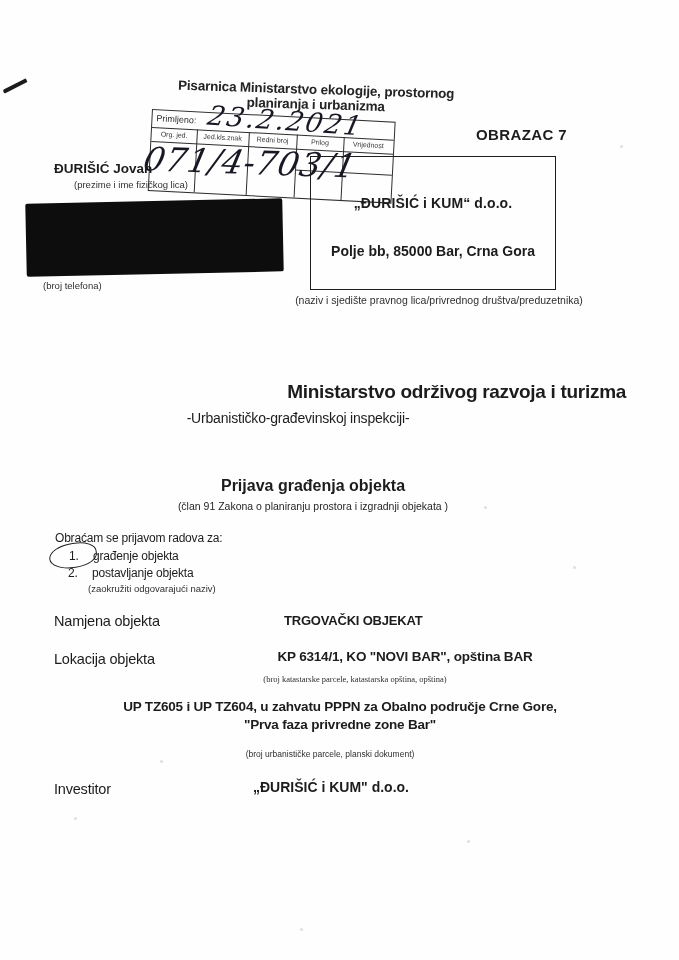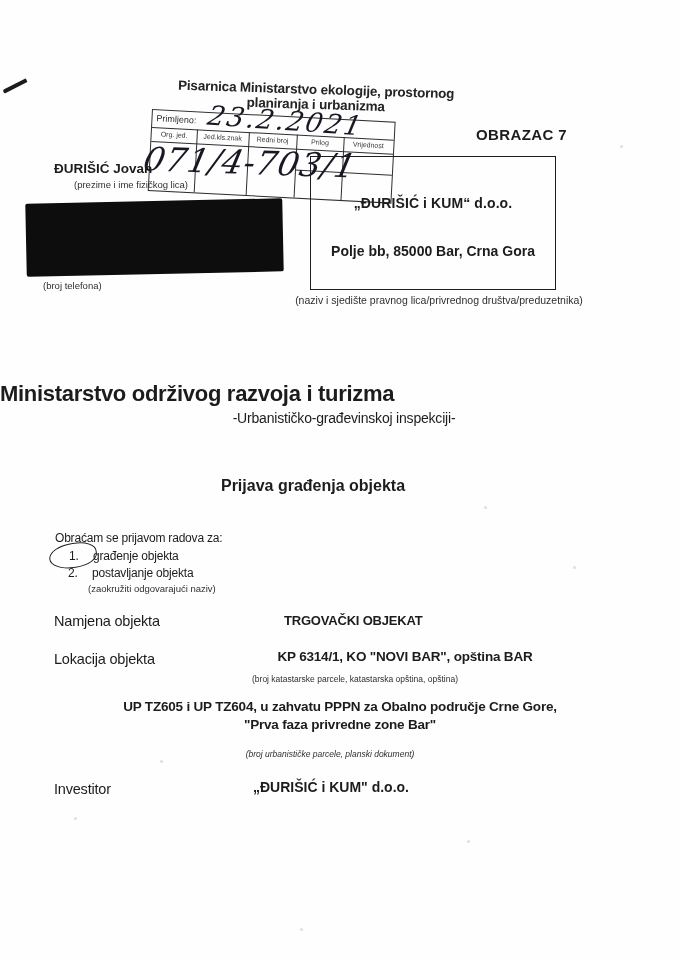--- a/index.html
+++ b/index.html
@@ -44,46 +44,46 @@
     transform:rotate(-1.2deg);border-radius:2px;}
   .phone-caption{left:43px;top:280px;}
   
   .company-box{left:310px;top:156px;width:244px;height:132px;border:1.6px solid #1d1d1d;}
   .company-name{position:absolute;left:0;top:38px;width:100%;text-align:center;
     font-size:14px;font-weight:700;letter-spacing:0.1px;}
   .company-address{position:absolute;left:0;top:86px;width:100%;text-align:center;
     font-size:14px;font-weight:700;}
   .company-caption{left:281px;top:294px;width:316px;text-align:center;font-size:10.5px;}
   
-  .ministry-title{left:0;top:381px;width:626px;text-align:left;
-    font-size:22px;font-weight:700;letter-spacing:-0.3px;}
-  .ministry-sub{left:0;top:410px;width:596px;text-align:center;font-size:14px;letter-spacing:-0.2px;margin-left:46px;}
+  .ministry-title{left:0;top:381px;width:626px;text-align:right;
+    font-size:19px;font-weight:700;letter-spacing:-0.3px;}
+  .ministry-sub{left:0;top:410px;width:596px;text-align:center;font-size:14px;letter-spacing:-0.2px;}
   .form-title{left:0;top:477px;width:626px;text-align:center;font-size:16px;font-weight:700;}
   .legal{left:0;top:500px;width:626px;text-align:center;font-size:10.5px;color:#262626;}
   
   .body-text{font-size:12px;letter-spacing:-0.2px;}
   .intro{left:55px;top:531px;}
   .opt-num1{left:69px;top:549px;}
   .opt-label1{left:93px;top:549px;}
   .opt-num2{left:68px;top:566px;}
   .opt-label2{left:92px;top:566px;}
   .circle-1{left:49px;top:543px;width:46px;height:23px;border:1.5px solid #222;
     border-radius:55% 45% 50% 50%;transform:rotate(-8deg);background:transparent;}
   .options-caption{left:88px;top:583px;}
   
   .field-label{font-size:14.5px;letter-spacing:-0.2px;}
   .purpose-label{left:54px;top:613px;}
   .purpose-value{left:284px;top:613px;font-size:13px;font-weight:700;letter-spacing:-0.2px;}
   .location-label{left:54px;top:651px;}
   .location-value{left:250px;top:649px;width:310px;text-align:center;
     font-size:13.5px;font-weight:700;letter-spacing:-0.2px;white-space:nowrap;}
-  .location-caption{left:205px;top:674px;width:300px;text-align:center;font-size:8.5px;}
+  .location-caption{left:205px;top:674px;width:300px;text-align:center;font-size:8.5px;font-family:Liberation Serif, serif;}
   .urban-value{left:20px;top:698px;width:640px;text-align:center;
     font-size:13.5px;font-weight:700;line-height:18px;letter-spacing:-0.2px;}
-  .urban-caption{left:180px;top:749px;width:300px;text-align:center;font-size:8.5px;font-style:italic;}
+  .urban-caption{left:180px;top:749px;width:300px;text-align:center;font-size:8.5px;}
   .investor-label{left:54px;top:781px;}
   .investor-value{left:253px;top:779px;font-size:14px;font-weight:700;}
   
   .speck{width:3px;height:3px;background:#555;border-radius:50%;opacity:0.18;}
 </style>
 </head>
 <body>
 
 <div id="page">
 
@@ -124,20 +124,21 @@
   <div class="abs company-box">
     <div class="company-name">„ĐURIŠIĆ i KUM“ d.o.o.</div>
     <div class="company-address">Polje bb, 85000 Bar, Crna Gora</div>
   </div>
   <div class="abs company-caption caption" style="font-size:10.5px;">(naziv i sjedište pravnog lica/privrednog društva/preduzetnika)</div>
 
   <div class="abs ministry-title">Ministarstvo održivog razvoja i turizma</div>
   <div class="abs ministry-sub">-Urbanističko-građevinskoj inspekciji-</div>
 
   <div class="abs form-title">Prijava građenja objekta</div>
+  <div class="abs legal">(član 91 Zakona o planiranju prostora i izgradnji objekata  )</div>
 
   <div class="abs body-text intro">Obraćam se prijavom radova za:</div>
   <div class="abs circle-1"></div>
   <div class="abs body-text opt-num1">1.</div>
   <div class="abs body-text opt-label1">građenje objekta</div>
   <div class="abs body-text opt-num2">2.</div>
   <div class="abs body-text opt-label2">postavljanje objekta</div>
   <div class="abs caption options-caption">(zaokružiti odgovarajući naziv)</div>
 
   <div class="abs field-label purpose-label">Namjena objekta</div>

